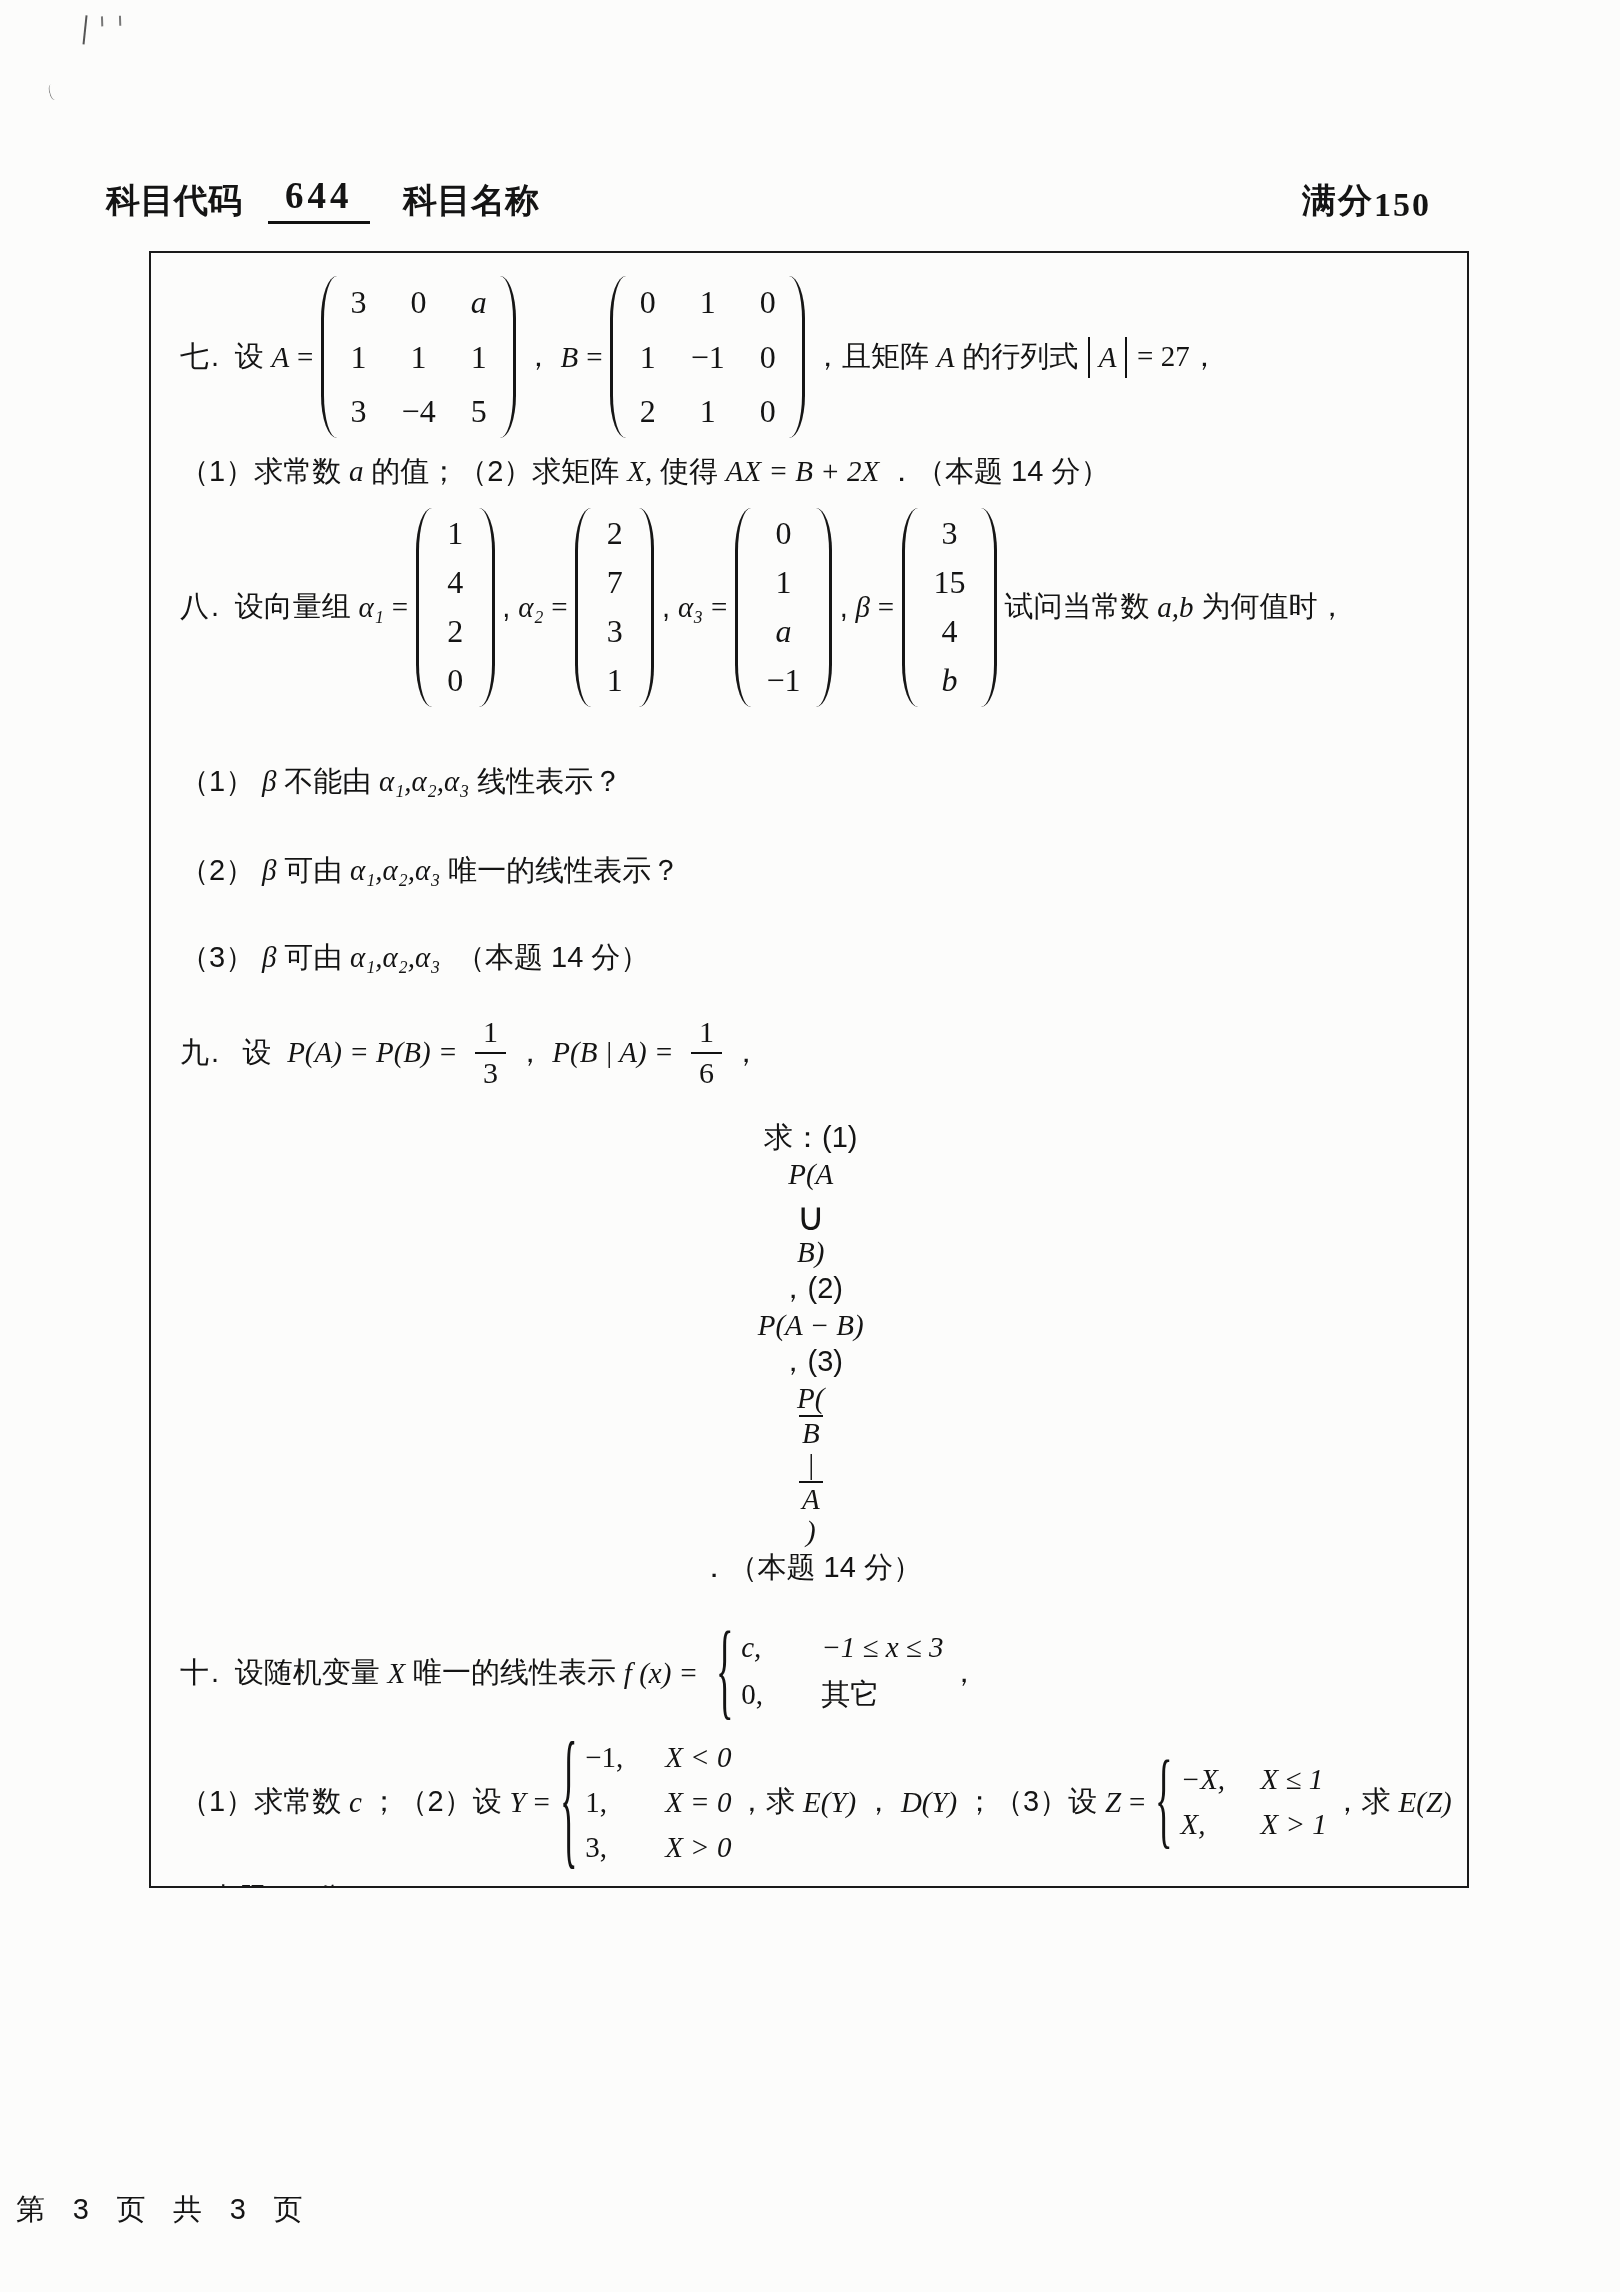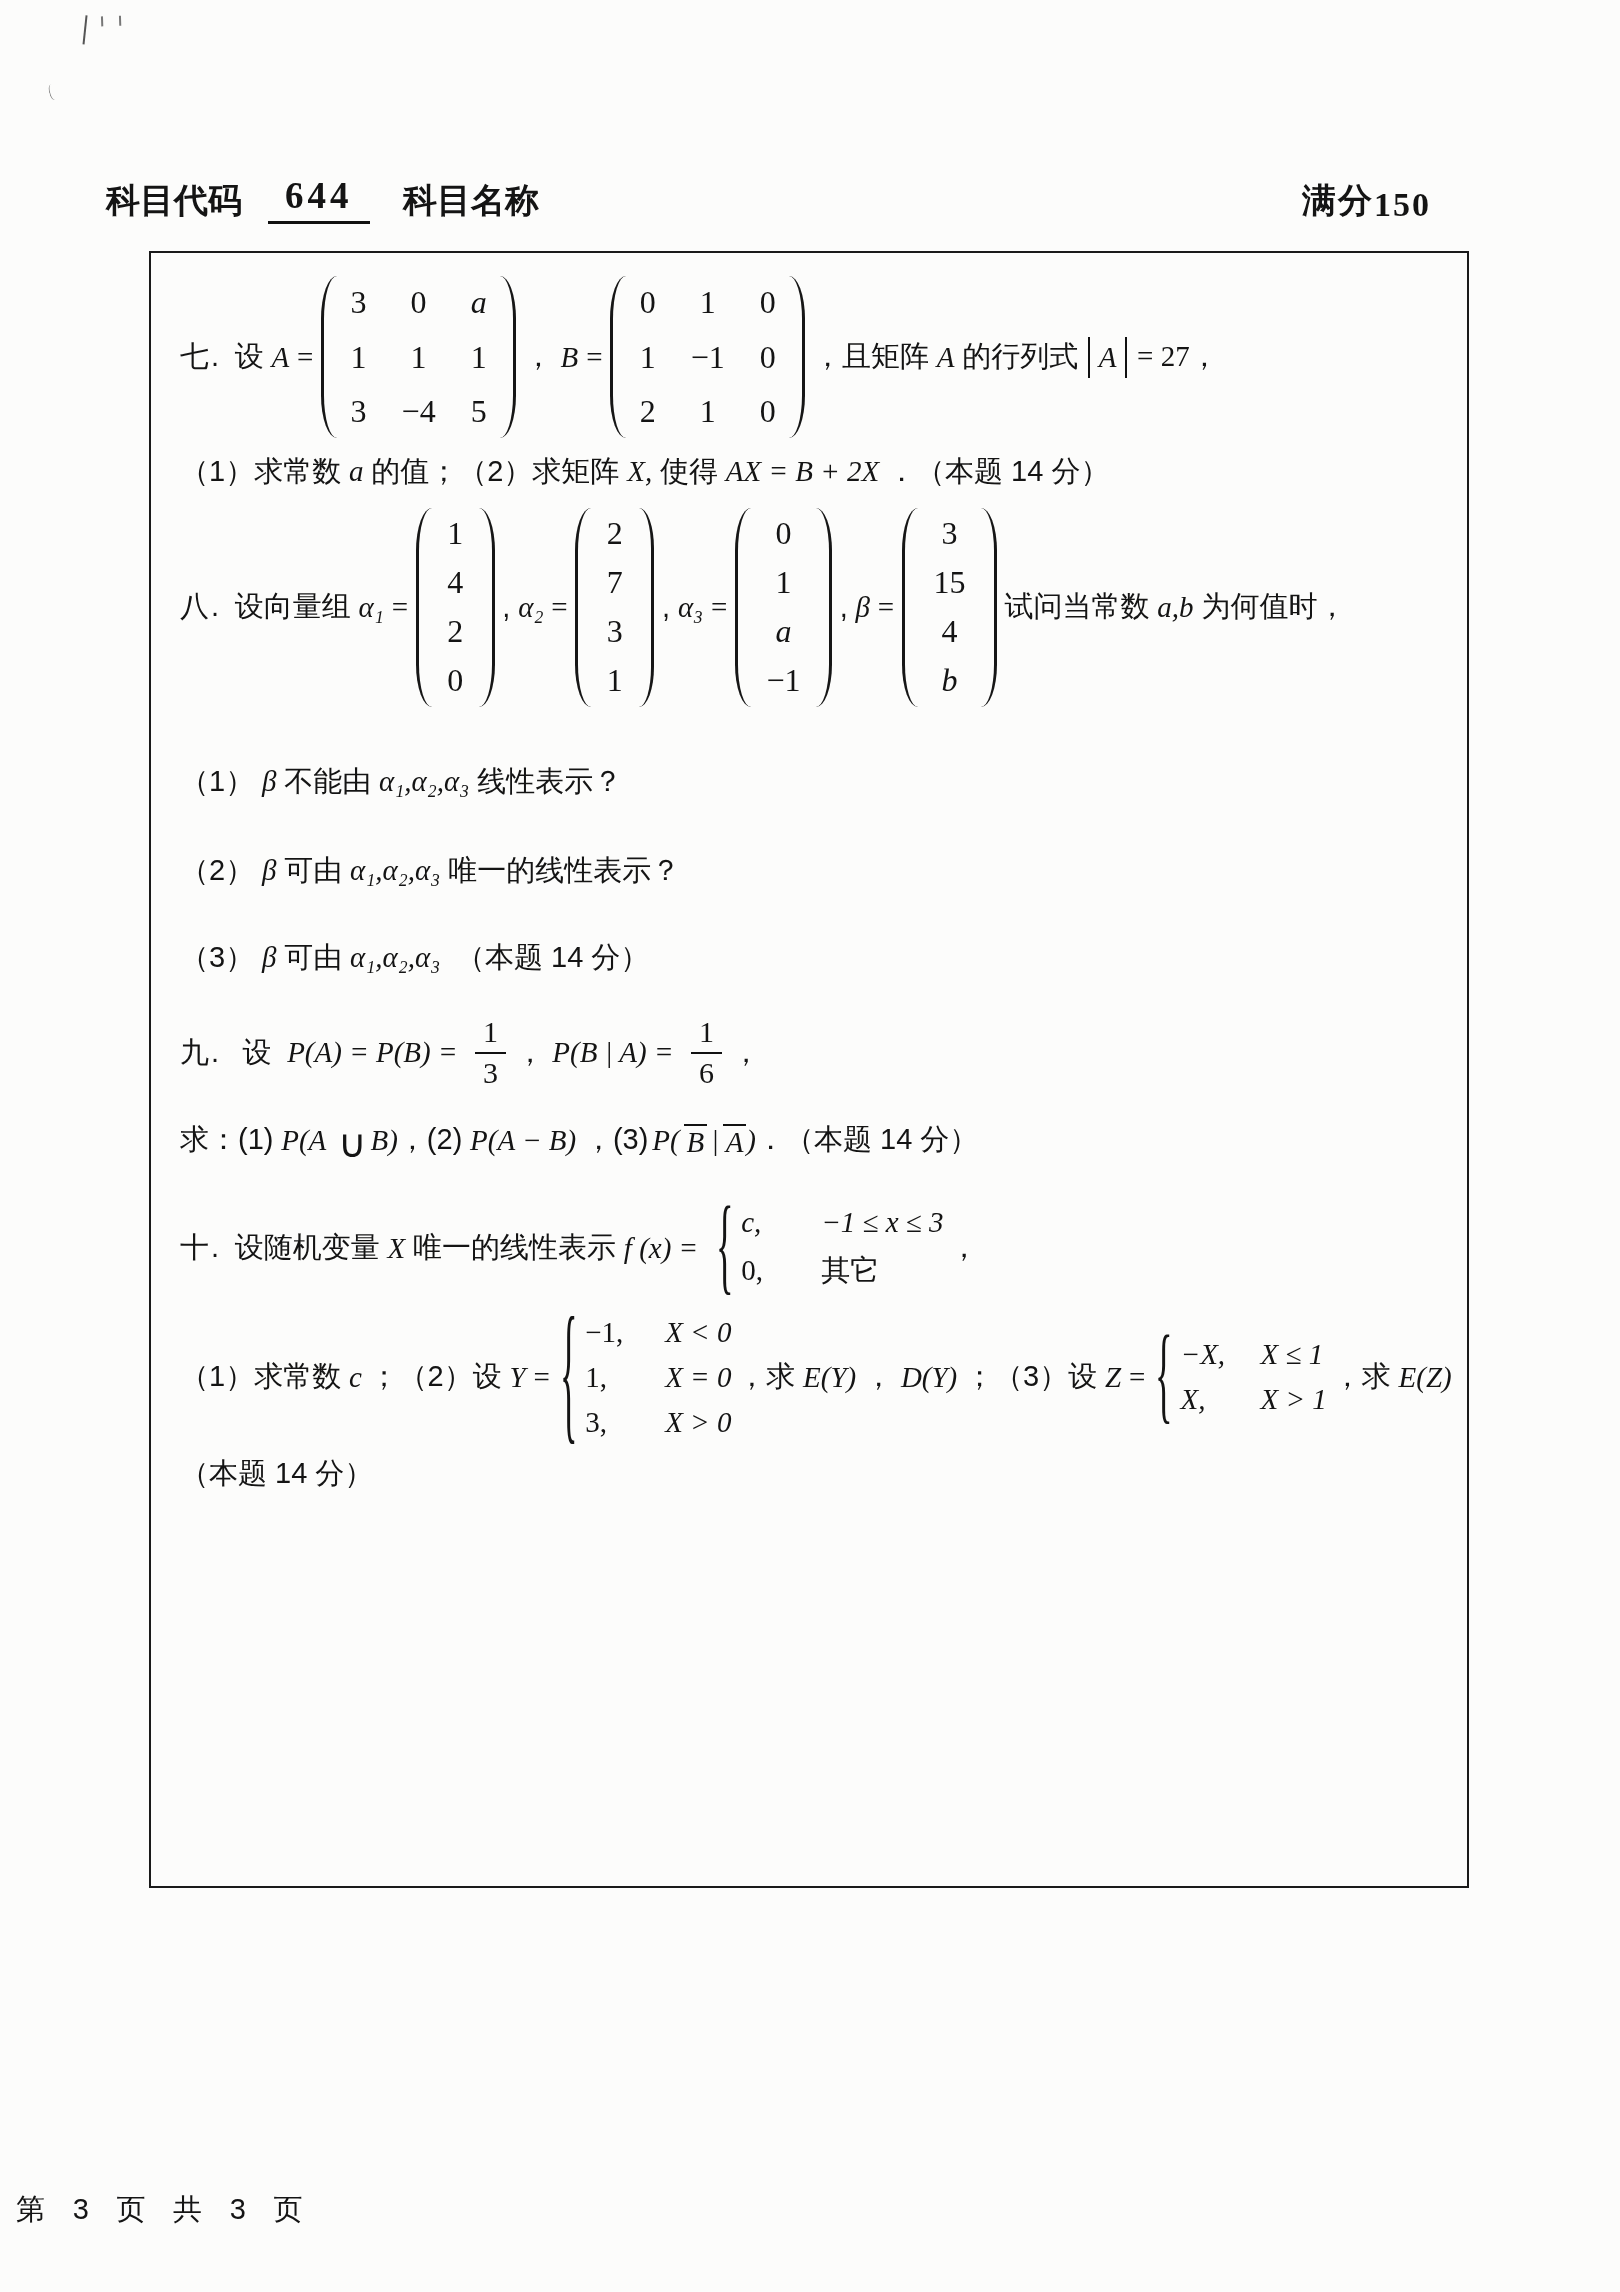--- a/index.html
+++ b/index.html
@@ -82,21 +82,21 @@
   .crow .v { min-width:51px; font-family:"Liberation Serif", serif; }
 
   
   .q7-row   { margin-top:3.9px; }
   .q7-sub   { margin-top:13.7px; }
   .q8-row   { margin-top:15.7px; }
   .q8-s1    { margin-top:55px; }
   .q8-s2    { margin-top:49px; }
   .q8-s3    { margin-top:47px; }
   .q9-row   { margin-top:37px; }
-  .q9-sub   { margin-top:27.4px; }
+  .q9-sub   { margin-top:27.4px;flex-direction:column; }
   .q10-row  { margin-top:43px; }
   .q10-sub  { margin-top:25.5px; }
   .q10-score{ margin-top:15.7px; }
 
   .qno { letter-spacing:2px; margin-right:13.7px; }
 
   
   .footer {
     position:absolute; top:2190px; left:16px; width:100%;
     text-align:left; font-size:29px; letter-spacing:9.8px;

